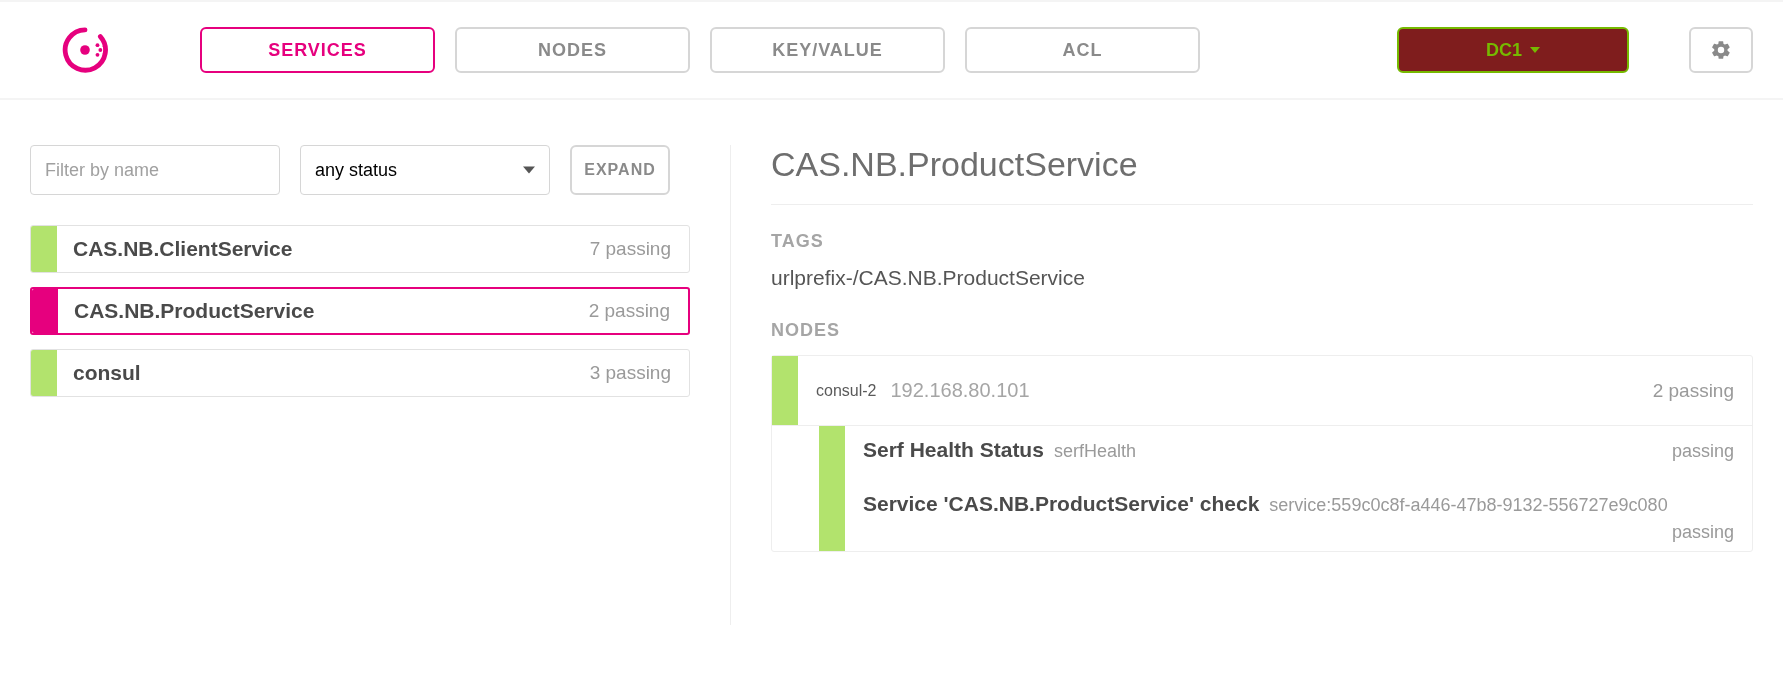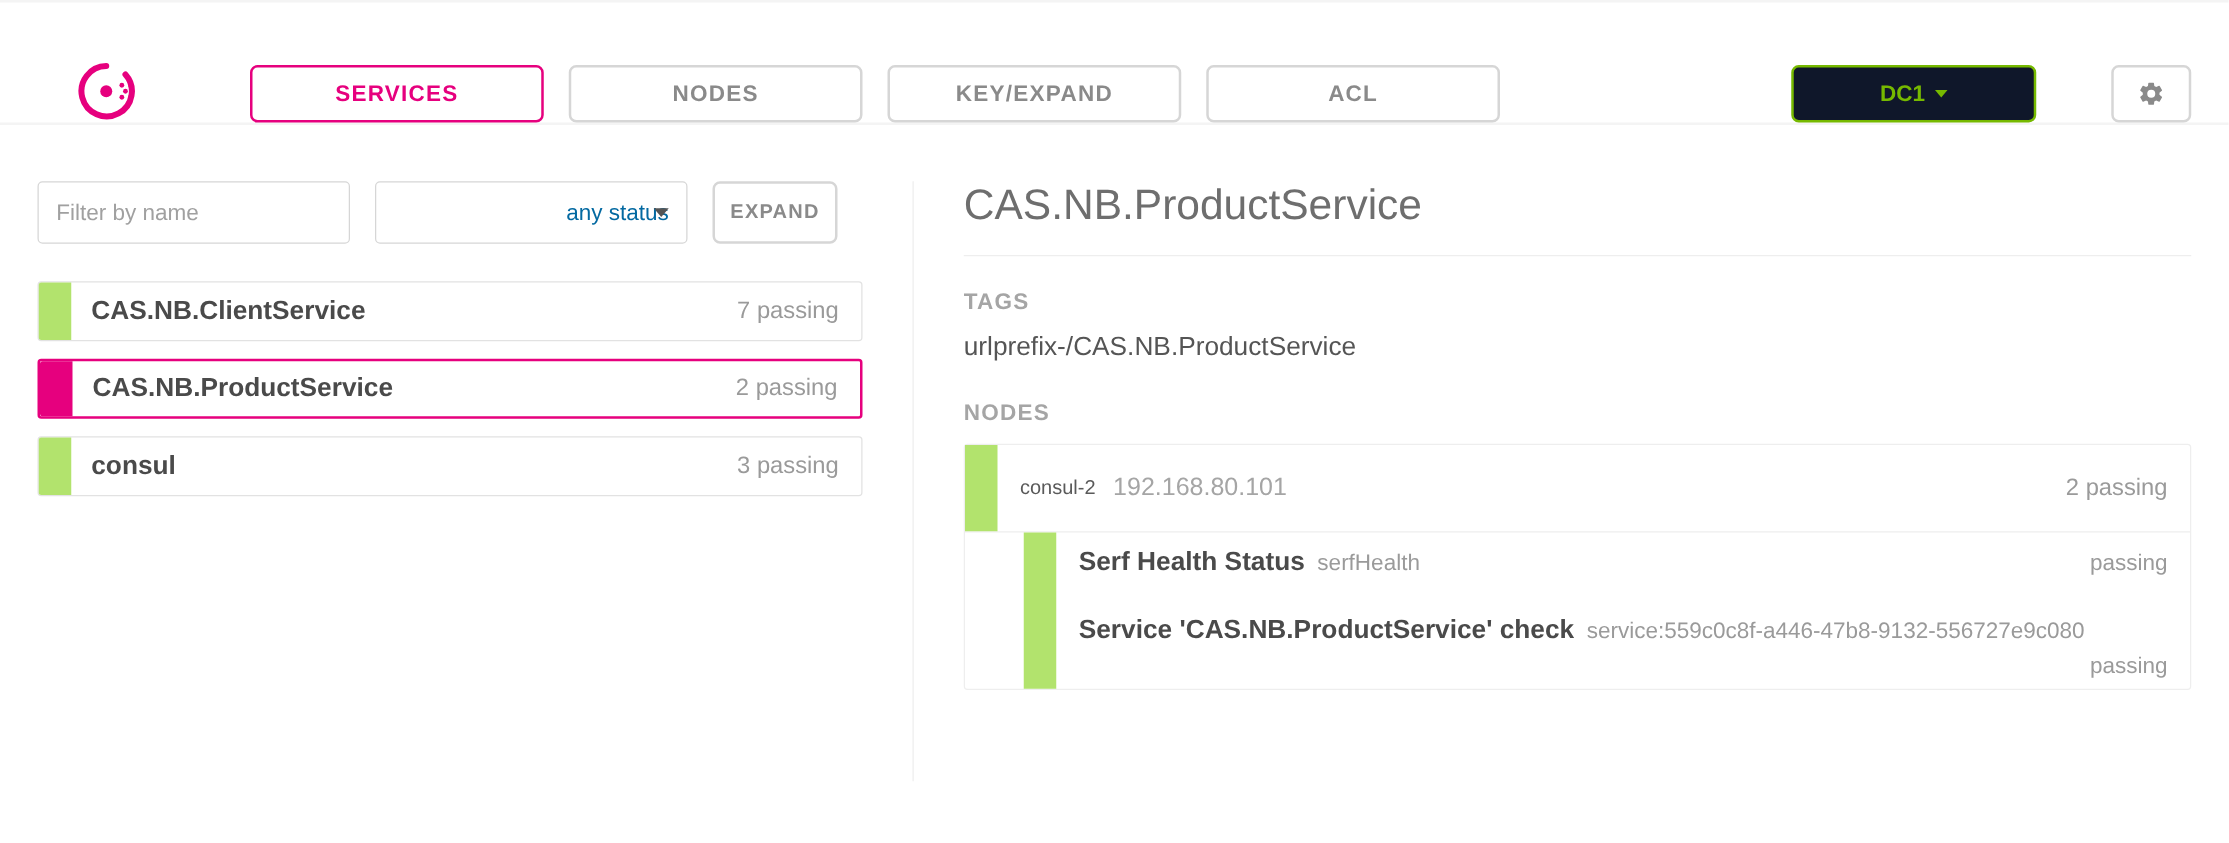--- a/index.html
+++ b/index.html
@@ -8,21 +8,21 @@
     background: #fff;
     color: #333;
     font-size: 16px;
   }
   .page { width: 1783px; }
   .topbar {
     height: 100px;
     border-top: 2px solid #f4f4f4;
     border-bottom: 2px solid #f4f4f4;
     display: flex;
-    align-items: flex-end;
+    align-items: center;
     padding: 0 30px 0 60px;
     gap: 30px;
   }
   .logo { width: 50px; height: 50px; display: flex; align-items: center; justify-content: center; }
   .logo svg { width: 48px; height: 48px; }
   .nav-group { display: flex; gap: 20px; flex: 1; justify-content: flex-start; margin-left: 60px;}
   .nav-btn {
     width: 235px;
     height: 46px;
     border: 2px solid #d6d6d6;
@@ -35,28 +35,28 @@
     display: flex;
     align-items: center;
     justify-content: center;
     cursor: pointer;
   }
   .nav-btn.active {
     border-color: #e6007e;
     color: #e6007e;
   }
   .dc-btn {
-    width: 196px;
+    width: 232px;
     height: 46px;
     border: 2px solid #76b900;
     border-radius: 6px;
     color: #76b900;
     font-weight: 700;
     font-size: 18px;
-    background: #0f172a;
+    background: #7f1d1d;
     display: flex;
     align-items: center;
     justify-content: center;
     gap: 8px;
     cursor: pointer;
   }
   .dc-btn .caret {
     width: 0; height: 0;
     border-left: 5px solid transparent;
     border-right: 5px solid transparent;
@@ -94,24 +94,24 @@
     color: #555;
   }
   .filter-input::placeholder { color: #a0a0a0; }
   .status-select {
     position: relative;
     width: 250px; height: 50px;
     border: 1px solid #d6d6d6;
     border-radius: 4px;
     padding: 0 14px;
     font-size: 18px;
-    color: #0369a1;
-    display: flex;
-    align-items: center;
-    justify-content: flex-end;
+    color: #000000;
+    display: flex;
+    align-items: center;
+    justify-content: flex-start;
     cursor: pointer;
   }
   .status-select::after {
     content: "";
     position: absolute;
     right: 14px;
     top: 50%;
     transform: translateY(-50%);
     width: 0; height: 0;
     border-left: 6px solid transparent;
@@ -185,21 +185,21 @@
         <circle cx="82" cy="50" r="4" fill="#e6007e"></circle>
         <circle cx="76" cy="60" r="4" fill="#e6007e"></circle>
         <circle cx="90" cy="42" r="3" fill="#e6007e"></circle>
         <circle cx="94" cy="50" r="3" fill="#e6007e"></circle>
         <circle cx="90" cy="58" r="3" fill="#e6007e"></circle>
       </svg>
     </div>
     <div class="nav-group">
       <div class="nav-btn active">SERVICES</div>
       <div class="nav-btn">NODES</div>
-      <div class="nav-btn">KEY/EXPAND</div>
+      <div class="nav-btn">KEY/VALUE</div>
       <div class="nav-btn">ACL</div>
     </div>
     <div class="dc-btn">
       <span>DC1</span>
       <span class="caret"></span>
     </div>
     <div class="gear-btn">
       <svg viewBox="0 0 24 24">
         <path d="M19.14,12.94a7.07,7.07,0,0,0,.05-.94,7.07,7.07,0,0,0-.05-.94l2.11-1.65a.5.5,0,0,0,.12-.64l-2-3.46a.5.5,0,0,0-.61-.22l-2.49,1a7,7,0,0,0-1.62-.94L14.4,2.81a.5.5,0,0,0-.5-.41h-4a.5.5,0,0,0-.5.41L9.15,5.15a7,7,0,0,0-1.62.94l-2.49-1a.5.5,0,0,0-.61.22l-2,3.46a.5.5,0,0,0,.12.64L4.66,11.06a7.07,7.07,0,0,0-.05.94,7.07,7.07,0,0,0,.05.94L2.55,14.59a.5.5,0,0,0-.12.64l2,3.46a.5.5,0,0,0,.61.22l2.49-1a7,7,0,0,0,1.62.94l.25,2.34a.5.5,0,0,0,.5.41h4a.5.5,0,0,0,.5-.41l.25-2.34a7,7,0,0,0,1.62-.94l2.49,1a.5.5,0,0,0,.61-.22l2-3.46a.5.5,0,0,0-.12-.64ZM12,15.5A3.5,3.5,0,1,1,15.5,12,3.5,3.5,0,0,1,12,15.5Z"></path>
       </svg>

